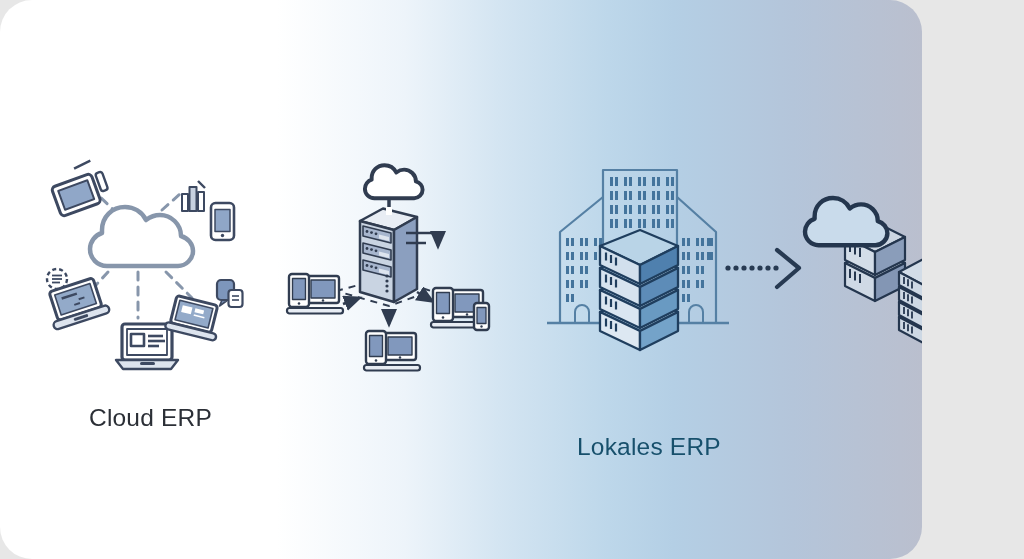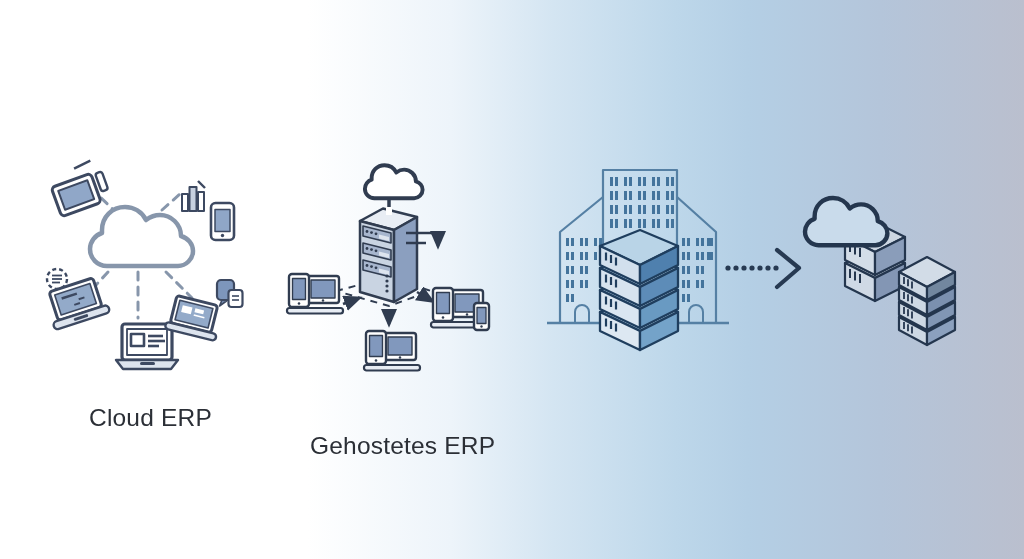--- a/index.html
+++ b/index.html
@@ -1,19 +1,20 @@
 <!DOCTYPE html>
 <html><head>
 <meta charset="utf-8">
 <style>
   html,body{margin:0;padding:0;background:#e7e7e7;}
   .stage{
-    position:relative;width:1024px;height:559px;overflow:hidden;
+    position:relative;width:922px;height:559px;overflow:hidden;
     font-family:"Liberation Sans", sans-serif;
     background:linear-gradient(90deg,#ffffff 0%,#ffffff 30%,#edf4fa 44%,#d4e5f2 54%,#bdd7ea 66%,#b4cfe5 73%,#b4c5da 86%,#babfce 100%);
+    border-radius:32px;
   }
   .abs{position:absolute;}
   .lbl{position:absolute;font-size:24.5px;font-weight:500;letter-spacing:.2px;white-space:nowrap;}
   .lbl-cloud{left:89px;top:404px;color:#2b2f36;}
   .lbl-hosted{left:310px;top:432px;color:#2b2f36;}
   .lbl-local{left:577px;top:433px;color:#17506c;}
   .lbl-hybrid{left:796px;top:400px;width:180px;text-align:center;color:#1d3246;line-height:31px;}
   .lbl-hybrid span{display:block;}
   svg{display:block;}
 </style>
@@ -375,15 +376,15 @@
         <line x1="109" y1="132" x2="109" y2="139"></line>
           <line x1="113" y1="134.3" x2="113" y2="141.3"></line>
           <line x1="117" y1="136.5" x2="117" y2="143.5"></line>
       </g>
     </g>
 
     <use href="#cloudShape" transform="translate(-35.6,-34.4) scale(0.8)" fill="#c9dbeb" stroke="#24364e" stroke-width="5.5" stroke-linejoin="round"></use>
   </svg>
 
   <div class="lbl lbl-cloud">Cloud ERP</div>
-  <div class="lbl lbl-hosted">Gehostetes ERP</div>
+  <div class="lbl lbl-local">Lokales ERP</div>
 
 </div>
 
 </body></html>

